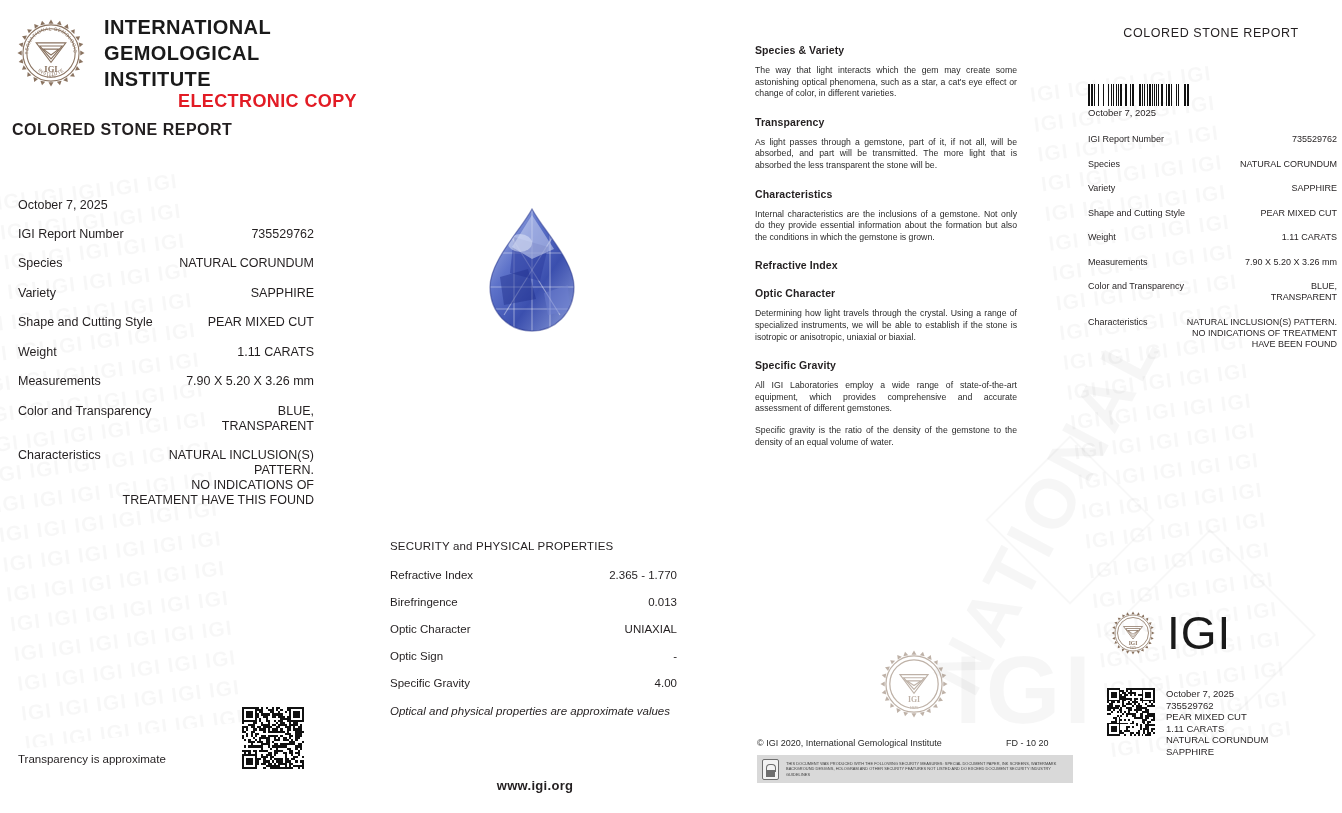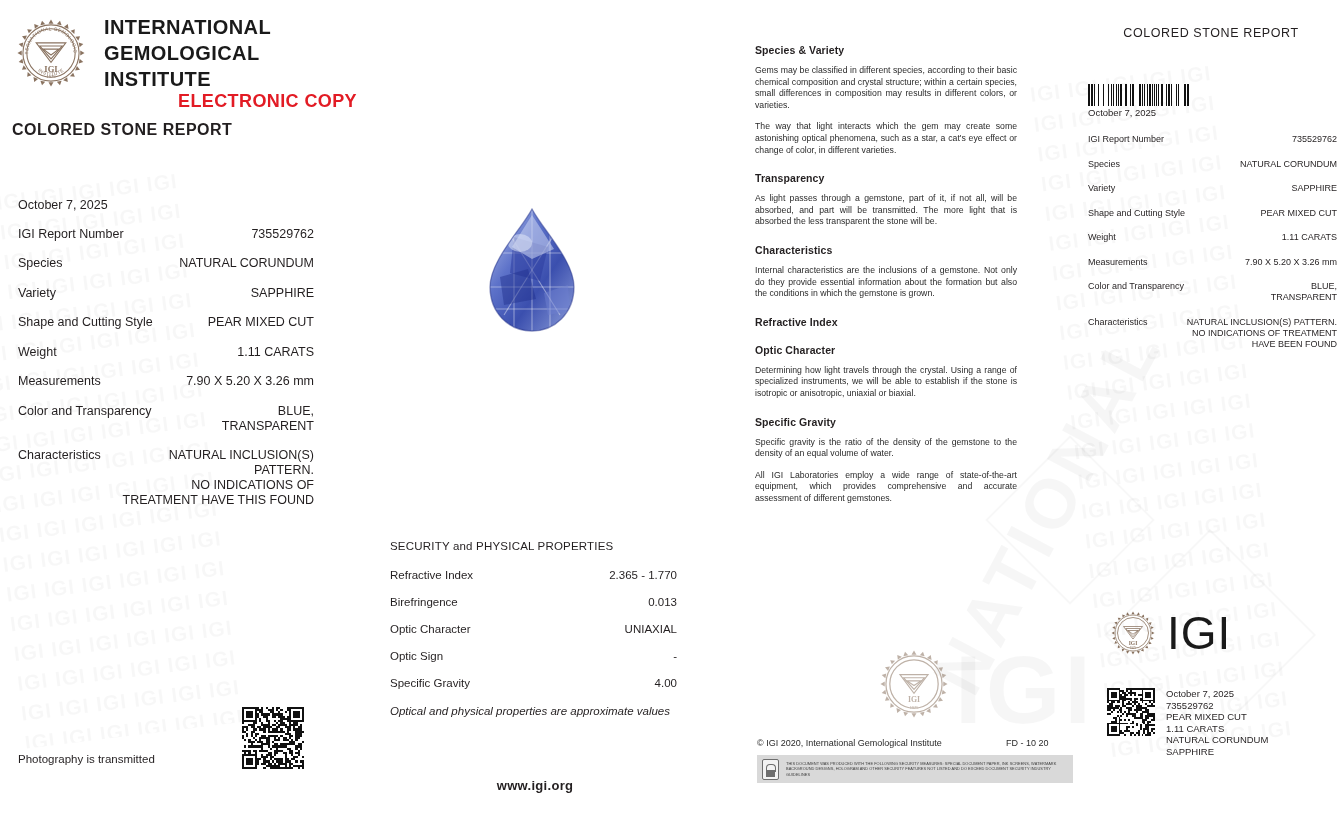--- a/index.html
+++ b/index.html
@@ -377,32 +377,31 @@
         <div class="row">
           <div class="k">Specific Gravity</div>
           <div class="v">4.00</div>
         </div>
       </div>
   </div>
   <div class="opt-note">Optical and physical properties are approximate values</div>
 
   <div class="mid" id="mid-col">
       <h3>Species &amp; Variety</h3>
-      <p>Gems may be classified in different species, according to their basic chemical composition and crystal structure; within a certain species, small differences in composition may results in different colors, or varieties.</p>
       <p>The way that light interacts which the gem may create some astonishing optical phenomena, such as a star, a cat's eye effect or change of color, in different varieties.</p>
       <h3 class="sp">Transparency</h3>
       <p>As light passes through a gemstone, part of it, if not all, will be absorbed, and part will be transmitted. The more light that is absorbed the less transparent the stone will be.</p>
       <h3 class="sp">Characteristics</h3>
       <p>Internal characteristics are the inclusions of a gemstone. Not only do they provide essential information  about the formation but also the conditions in which the gemstone is grown.</p>
       <h3 class="sp">Refractive Index</h3>
       <h3 class="sp">Optic Character</h3>
       <p>Determining how light travels through the crystal. Using a range of specialized instruments, we will be able to establish if the stone is isotropic or anisotropic, uniaxial or biaxial.</p>
       <h3 class="sp">Specific Gravity</h3>
+      <p>All IGI Laboratories employ a wide range of state-of-the-art equipment, which provides comprehensive and accurate assessment of different gemstones.</p>
       <p>Specific gravity is the ratio of the density of the gemstone to the density of an equal volume of water.</p>
-      <p>All IGI Laboratories employ a wide range of state-of-the-art equipment, which provides comprehensive and accurate assessment of different gemstones.</p>
     </div>
 
   <div class="r-title">COLORED STONE REPORT</div>
   <div class="barcode" id="barcode">
       <i style="width: 2.6px; margin-right: 1.2px;"></i>
       <i style="width: 2.6px; margin-right: 1.2px;"></i>
       <i style="width: 1.3px; margin-right: 0.7px;"></i>
       <i style="width: 2.6px; margin-right: 1.2px; background: transparent;"></i>
       <i style="width: 1.3px; margin-right: 1.2px;"></i>
       <i style="width: 2.6px; margin-right: 0.7px; background: transparent;"></i>
@@ -2004,21 +2003,21 @@
       <i style="background: rgb(17, 17, 17);"></i>
       <i style="background: rgb(17, 17, 17);"></i>
       <i style="background: rgb(17, 17, 17);"></i>
       <i style="background: rgb(17, 17, 17);"></i>
       <i style="background: rgb(255, 255, 255);"></i>
       <i style="background: rgb(255, 255, 255);"></i>
       <i style="background: rgb(17, 17, 17);"></i>
       <i style="background: rgb(255, 255, 255);"></i>
       <i style="background: rgb(17, 17, 17);"></i>
     </div>
-  <div class="photo-note">Photography is transmitted</div>
+  <div class="photo-note">Transparency is approximate</div>
 
   <div class="copyright">© IGI 2020, International Gemological Institute</div>
   <div class="fd-code">FD - 10 20</div>
 
   <div class="secbar">
     <div class="docico"></div>
     <div class="sectxt">
       <div>THIS DOCUMENT WAS PRODUCED WITH THE FOLLOWING SECURITY MEASURES:  SPECIAL DOCUMENT PAPER, INK SCREENS, WATERMARK</div>
       <div>BACKGROUND DESIGNS, HOLOGRAM AND OTHER SECURITY FEATURES NOT LISTED AND DO EXCEED DOCUMENT SECURITY INDUSTRY GUIDELINES</div>
     </div>

